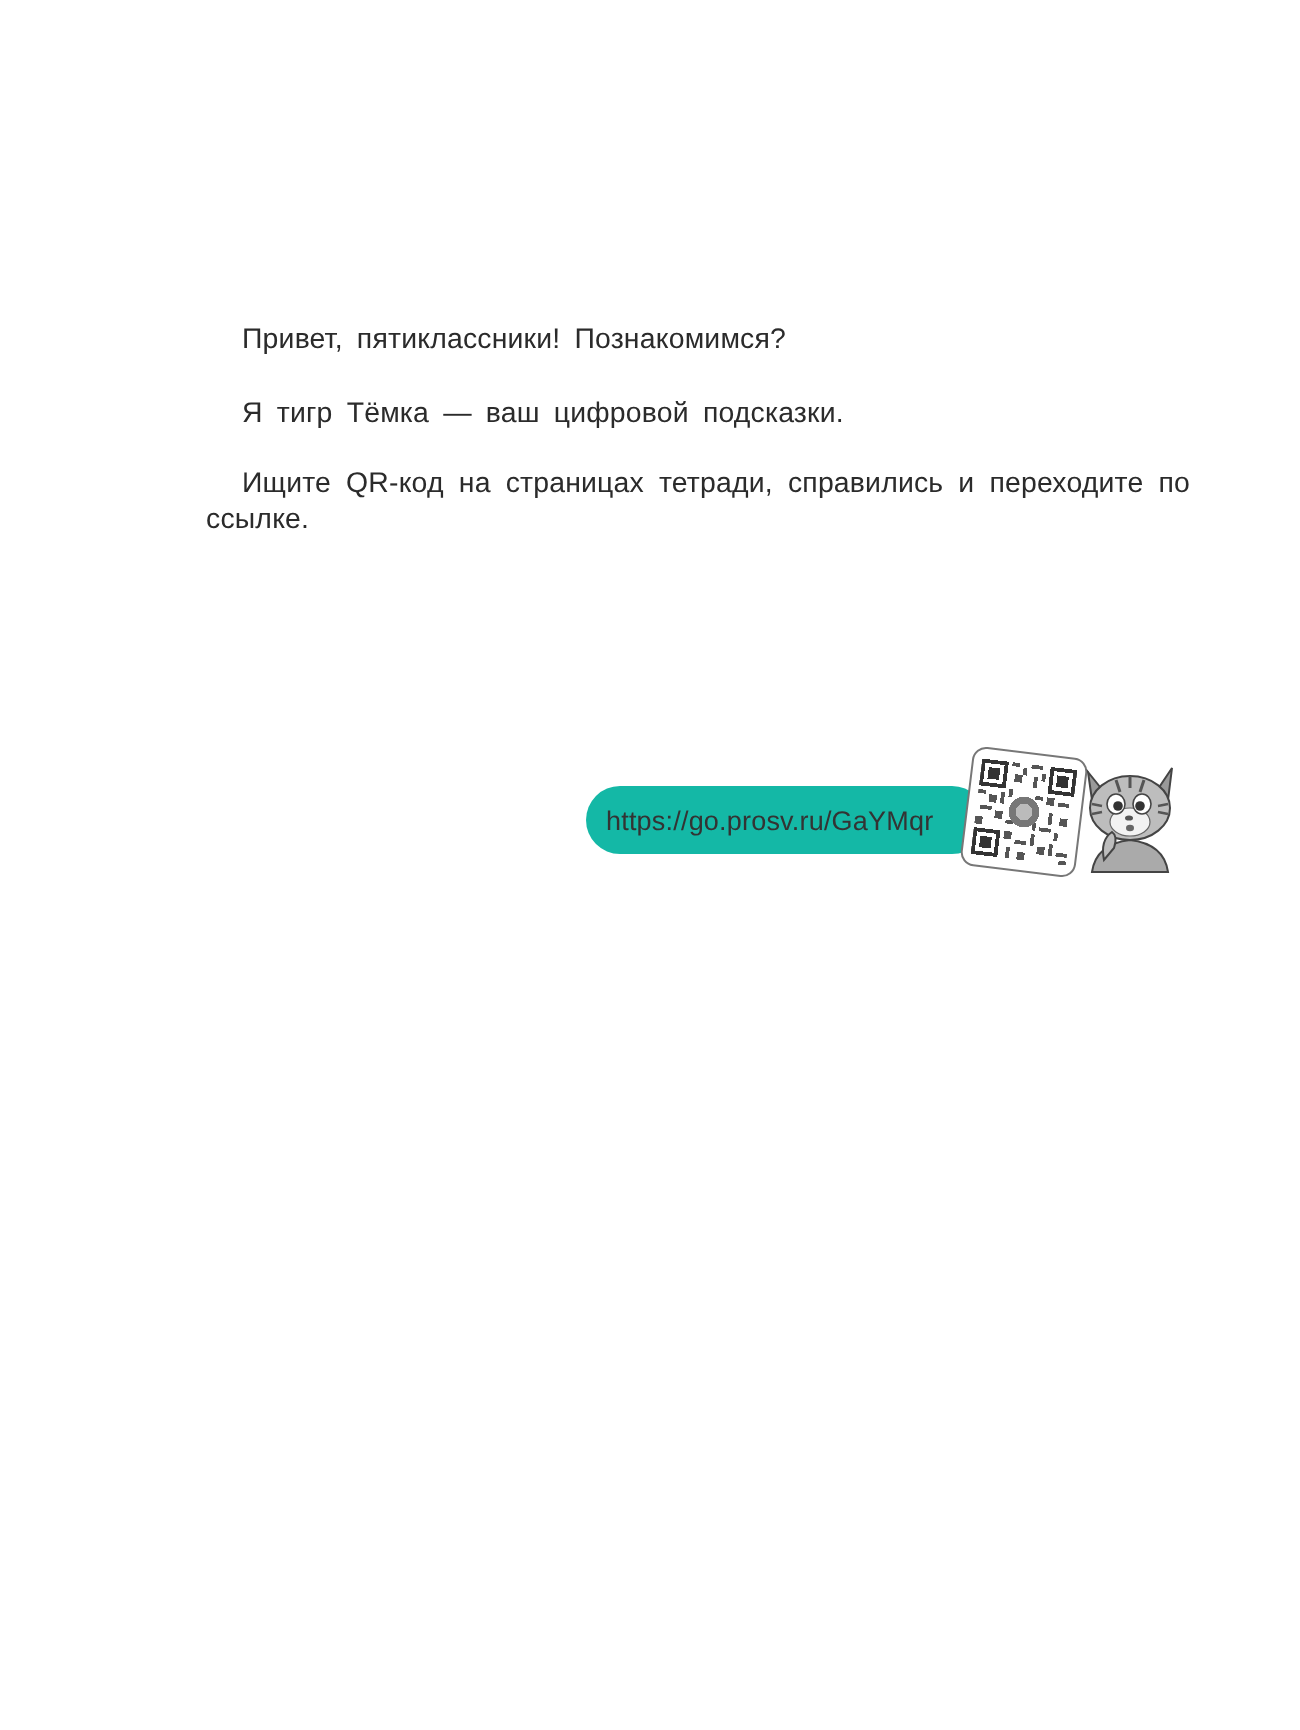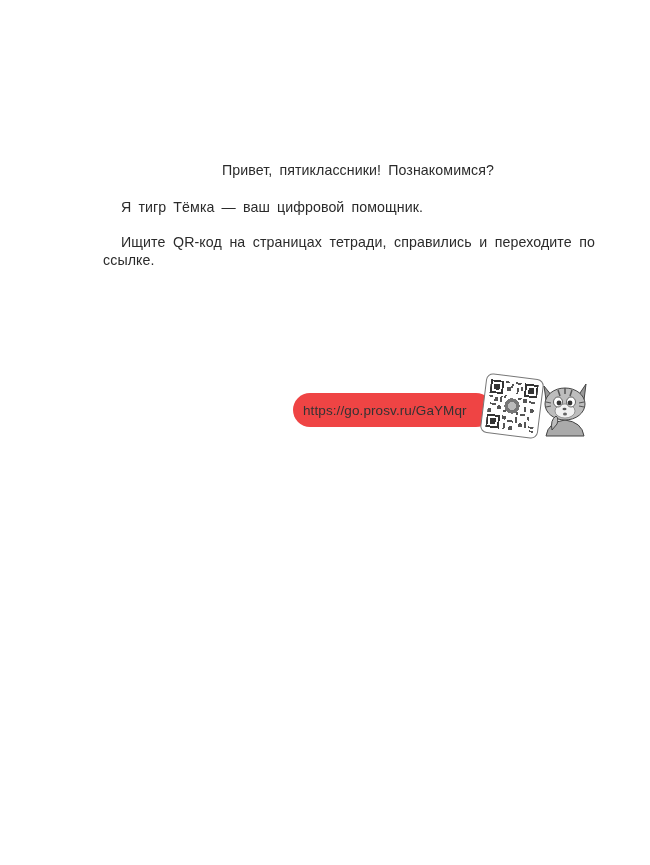--- a/index.html
+++ b/index.html
@@ -6,47 +6,47 @@
   body {
     width: 650px; height: 865px; position: relative; overflow: hidden;
     font-family: "Liberation Sans", "DejaVu Sans", sans-serif;
     color: #2b2b2b;
   }
   .page { position: absolute; left: 0; top: 0; width: 650px; height: 865px; }
   .text-block {
     position: absolute; left: 103px; top: 162px; width: 492px;
     font-size: 14.2px; line-height: 17.5px; letter-spacing: 0.1px; word-spacing: 3px;
   }
-  .heading { text-align: center; padding-left: 18px; margin: 0 0 19px 0; font-size: 14.2px; font-weight: normal; }
+  .heading { padding-left: 18px; margin: 0 0 19px 0; font-size: 14.2px; font-weight: normal; }
   .para { margin: 0 0 18px 0; text-indent: 18px; text-align: justify; text-align-last: left; }
   .link-area {
     position: absolute; left: 293px; top: 373px; width: 300px; height: 68px;
   }
   .link-pill {
     position: absolute; left: 0; top: 20px; width: 200px; height: 34px;
-    background: #ef4444; border-radius: 17px;
+    background: #14b8a6; border-radius: 17px;
     display: flex; align-items: center; padding-left: 10px; box-sizing: border-box;
     font-size: 13.5px; color: #333; text-decoration: none; letter-spacing: 0.1px;
   }
   .qr-card {
     position: absolute; left: 190px; top: 3px; width: 58px; height: 60px;
     background: #fff; border: 1.5px solid #777; border-radius: 7px;
     transform: rotate(7deg); box-sizing: border-box; padding: 4px;
   }
   .qr-card svg { width: 100%; height: 100%; display: block; }
   .mascot { position: absolute; left: 247px; top: 5px; width: 50px; height: 62px; }
   .mascot svg { width: 100%; height: 100%; display: block; }
 </style>
 </head>
 <body>
 
 <div class="page">
   <div class="text-block">
     <p class="heading">Привет, пятиклассники! Познакомимся?</p>
-    <p class="para">Я тигр Тёмка — ваш цифровой помощник.</p>
+    <p class="para">Я тигр Тёмка — ваш цифровой подсказки.</p>
     <p class="para">Ищите QR-код на страницах тетради, справились и переходите по ссылке.</p>
   </div>
 
   <div class="link-area">
     <a class="link-pill">https://go.prosv.ru/GaYMqr</a>
 
     <div class="qr-card">
       <svg viewBox="0 0 25 25" shape-rendering="crispEdges">
         <rect x="0" y="0" width="7" height="7" fill="#333"></rect>
           <rect x="1" y="1" width="5" height="5" fill="#fff"></rect>

